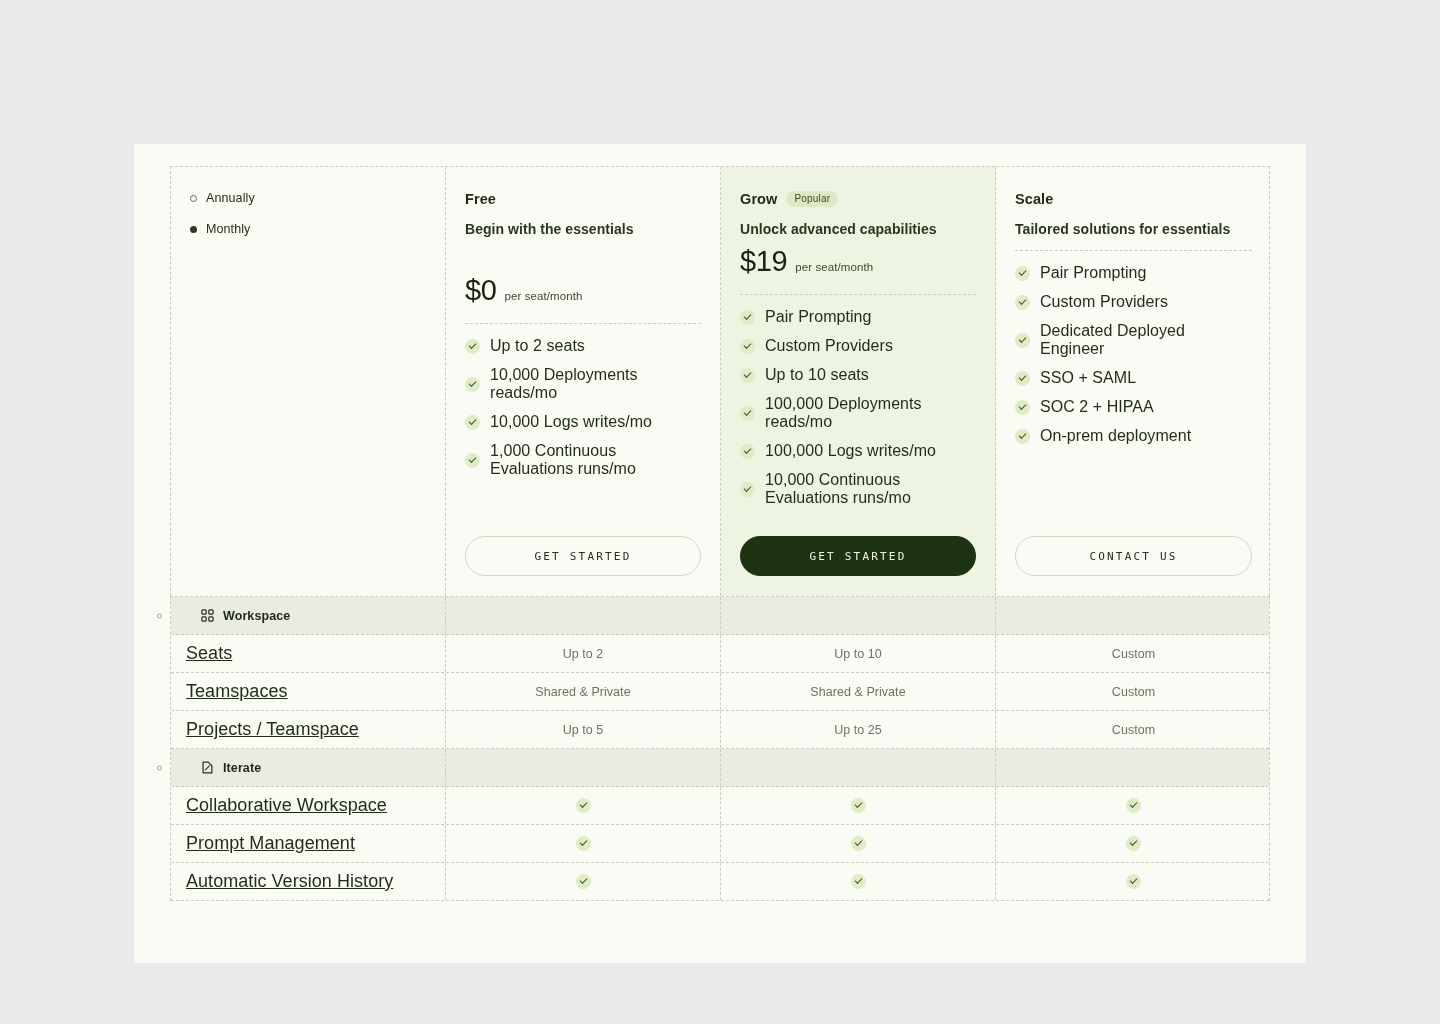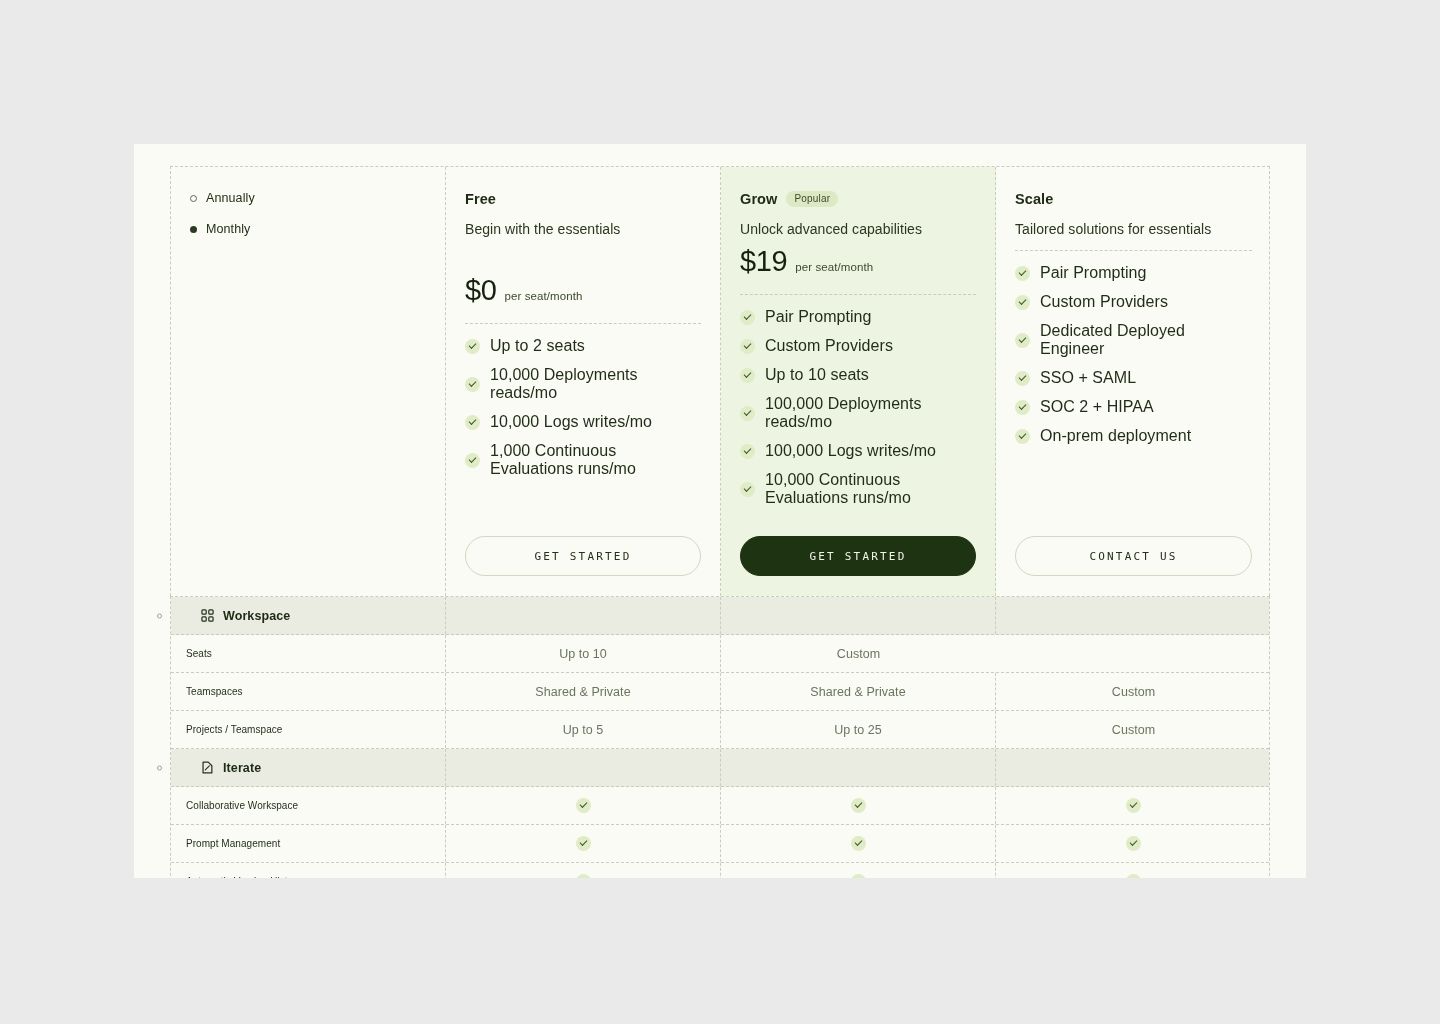--- a/index.html
+++ b/index.html
@@ -18,21 +18,21 @@
     height: 1024px;
     background: #eaeaea;
   }
 
   
   #page-card {
     position: absolute;
     left: 134px;
     top: 144px;
     width: 1172px;
-    height: 734px;
+    height: 819px;
     background: #fafbf4;
     overflow: hidden;
   }
 
   #page-inner {
     position: absolute;
     left: 36px;
     top: 22px;
     width: 1100px;
   }
@@ -107,20 +107,21 @@
     border-radius: 9px;
     padding: 3px 8px 3px 8px;
     letter-spacing: .2px;
     line-height: 1;
   }
   .plan-tagline {
     font-size: 14px;
     color: #2a3720;
     letter-spacing: .05px;
     margin-bottom: 0;
+    font-weight: bold;
   }
 
   .price-block {
     margin-top: auto;
     padding-top: 10px;
   }
   .price-row {
     display: flex;
     align-items: baseline;
     gap: 8px;
@@ -227,23 +228,24 @@
     display: flex;
     align-items: center;
     justify-content: center;
   }
   .cmp-cell:last-child { border-right: none; }
   .cmp-cell.label {
     justify-content: flex-start;
     padding-left: 15px;
   }
   .cmp-label-text {
-    font-size: 10px;
+    font-size: 18px;
     color: #1f2c17;
     letter-spacing: .05px;
+    text-decoration: underline;
   }
   .cmp-val {
     font-size: 12.5px;
     color: #6a7560;
     letter-spacing: .05px;
   }
   .section-label {
     display: flex;
     gap: 9px;
     padding-left: 15px;
@@ -434,20 +436,23 @@
           <div class="cmp-cell"></div>
           <div class="cmp-cell"></div>
           <div class="cmp-cell"></div>
         </div>
 
         <div class="cmp-row">
           <div class="cmp-cell label">
             <span class="cmp-label-text">Seats</span>
           </div>
           <div class="cmp-cell">
+            <span class="cmp-val">Up to 2</span>
+          </div>
+          <div class="cmp-cell">
             <span class="cmp-val">Up to 10</span>
           </div>
           <div class="cmp-cell">
             <span class="cmp-val">Custom</span>
           </div>
         </div>
 
         <div class="cmp-row">
           <div class="cmp-cell label">
             <span class="cmp-label-text">Teamspaces</span>

